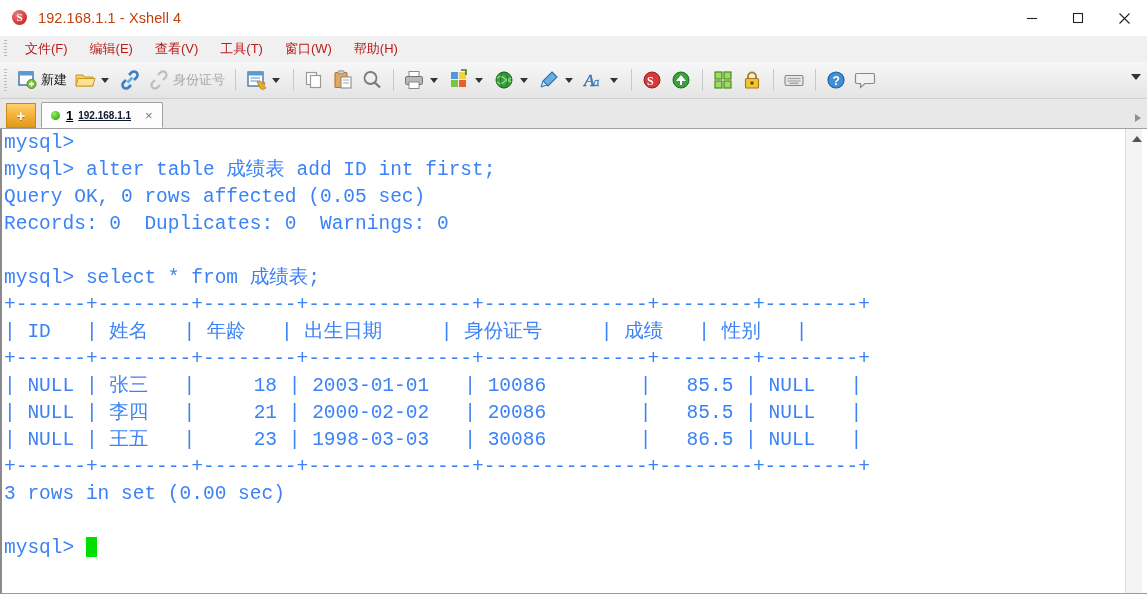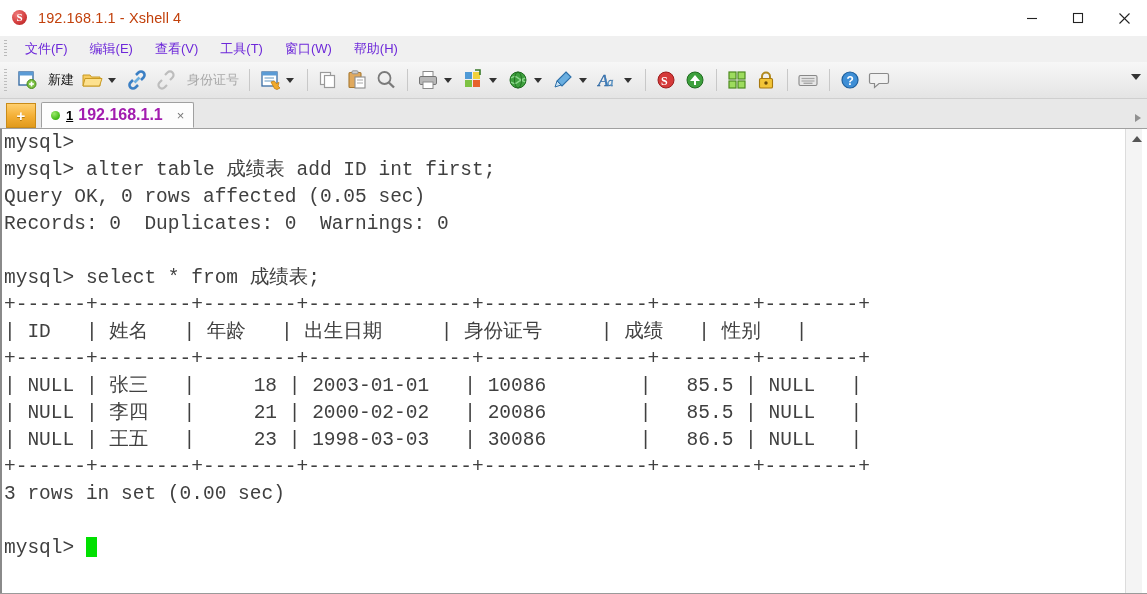--- a/index.html
+++ b/index.html
@@ -69,21 +69,21 @@
     padding-left: 14px;
     border-bottom: 1px solid #f0f0f0;
   }
   .menubar::before {
     content: "";
     position: absolute; left: 4px; top: 40px;
     width: 3px; height: 18px;
     background-image: repeating-linear-gradient(to bottom, #b9b9b9 0 1px, transparent 1px 3px);
   }
   .menu-item {
-    font-size: 13px; color: #6d28d9;
+    font-size: 13px; color: #b91c1c;
     padding: 16px 11px;
     white-space: nowrap;
   }
 
   
   .toolbar {
     height: 37px; min-height: 37px;
     background: linear-gradient(to bottom, #f7f7f7 0%, #eeeeee 50%, #e4e4e4 100%);
     display: flex; align-items: center;
     padding-left: 13px;
@@ -94,21 +94,21 @@
     position: absolute; left: 4px; top: 7px;
     width: 3px; height: 23px;
     background-image: repeating-linear-gradient(to bottom, #bdbdbd 0 1px, transparent 1px 3px);
   }
   .tb-item {
     display: flex; align-items: center;
     height: 28px; padding: 0 3px;
     margin-right: 1px;
   }
   .tb-label {
-    font-size: 13px; color: #111; margin-left: 10px; white-space: nowrap;
+    font-size: 13px; color: #111; margin-left: 3px; white-space: nowrap;
   }
   .tb-label.disabled { color: #a8a8a8; }
   .tb-sep {
     width: 1px; height: 22px;
     background: #c8c8c8;
     margin: 0 6px;
   }
   .caret {
     width: 0; height: 0;
     border-left: 4px solid transparent;
@@ -158,21 +158,21 @@
   }
   .tab-dot {
     width: 9px; height: 9px; border-radius: 50%;
     background: radial-gradient(circle at 35% 30%, #9be86a 0%, #3fb814 70%, #2b8a0c 100%);
     margin-right: 6px;
   }
   .tab-num {
     font-size: 13px; font-weight: bold; color: #000;
     text-decoration: underline; margin-right: 5px;
   }
-  .tab-title { font-size: 16px; font-weight: bold; color: #a21caf; white-space: nowrap; }
+  .tab-title { font-size: 10px; font-weight: bold; color: #0f172a; white-space: nowrap; text-decoration: underline; }
   .tab-close { font-size: 13px; color: #777; margin-left: 14px; }
   .tabbar-scroll {
     position: absolute; right: 6px; bottom: 6px;
     width: 0; height: 0;
     border-top: 4px solid transparent;
     border-bottom: 4px solid transparent;
     border-left: 6px solid #909090;
   }
 
   
@@ -188,21 +188,21 @@
     background: #ffffff;
     padding: 1px 0 0 2px;
     overflow: hidden;
     border-left: 2px solid #8a8a8a;
   }
   .term pre {
     margin: 0;
     font-family: "Liberation Mono", "DejaVu Sans Mono", monospace;
     font-size: 19.5px;
     line-height: 27px;
-    color: #404040;
+    color: #3b82f6;
     white-space: pre;
     letter-spacing: 0px;
   }
   .term .line { height: 27px; white-space: pre; }
   .cursor {
     display: inline-block;
     width: 11px; height: 20px;
     background: #00e000;
     vertical-align: -4px;
   }

